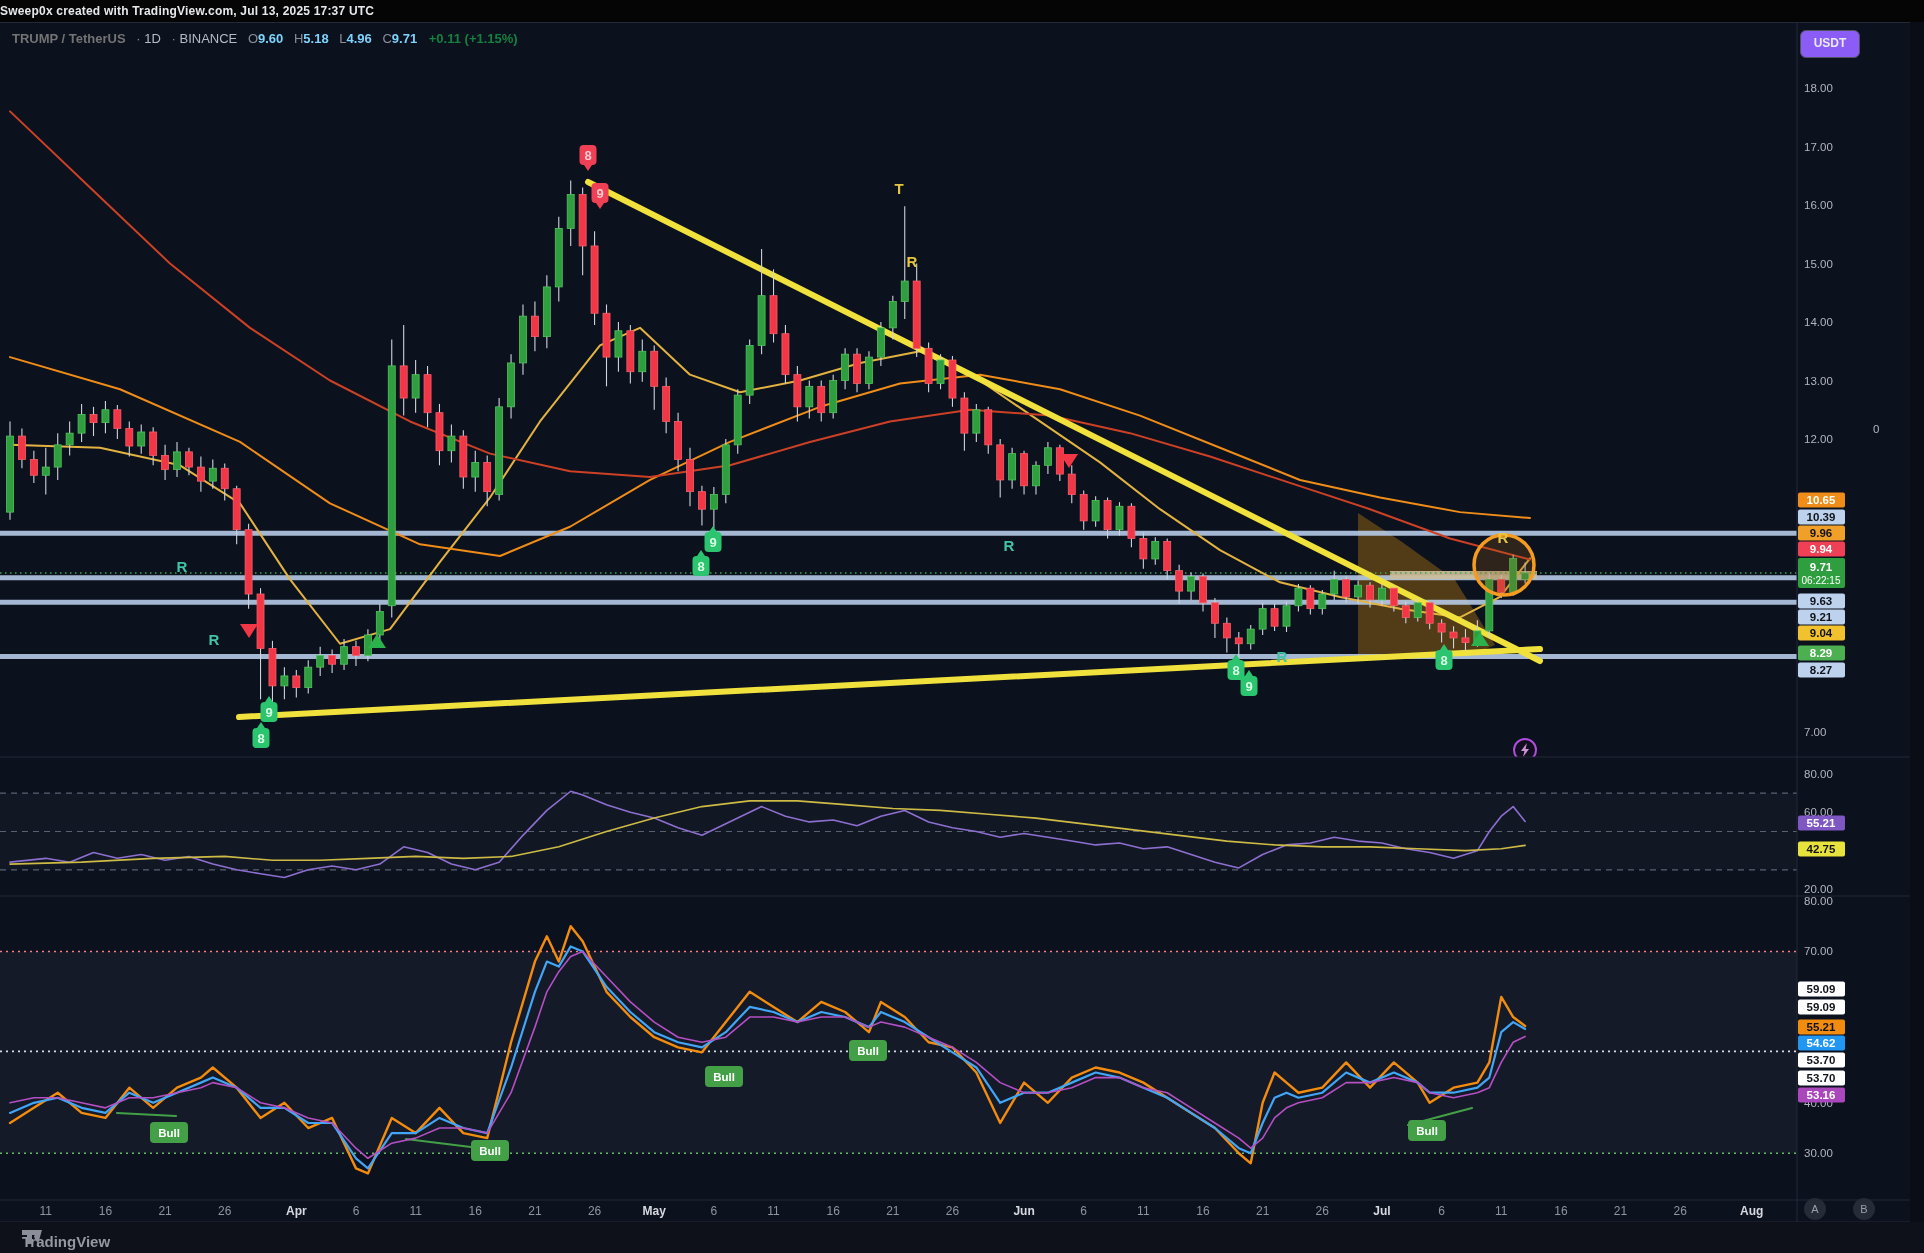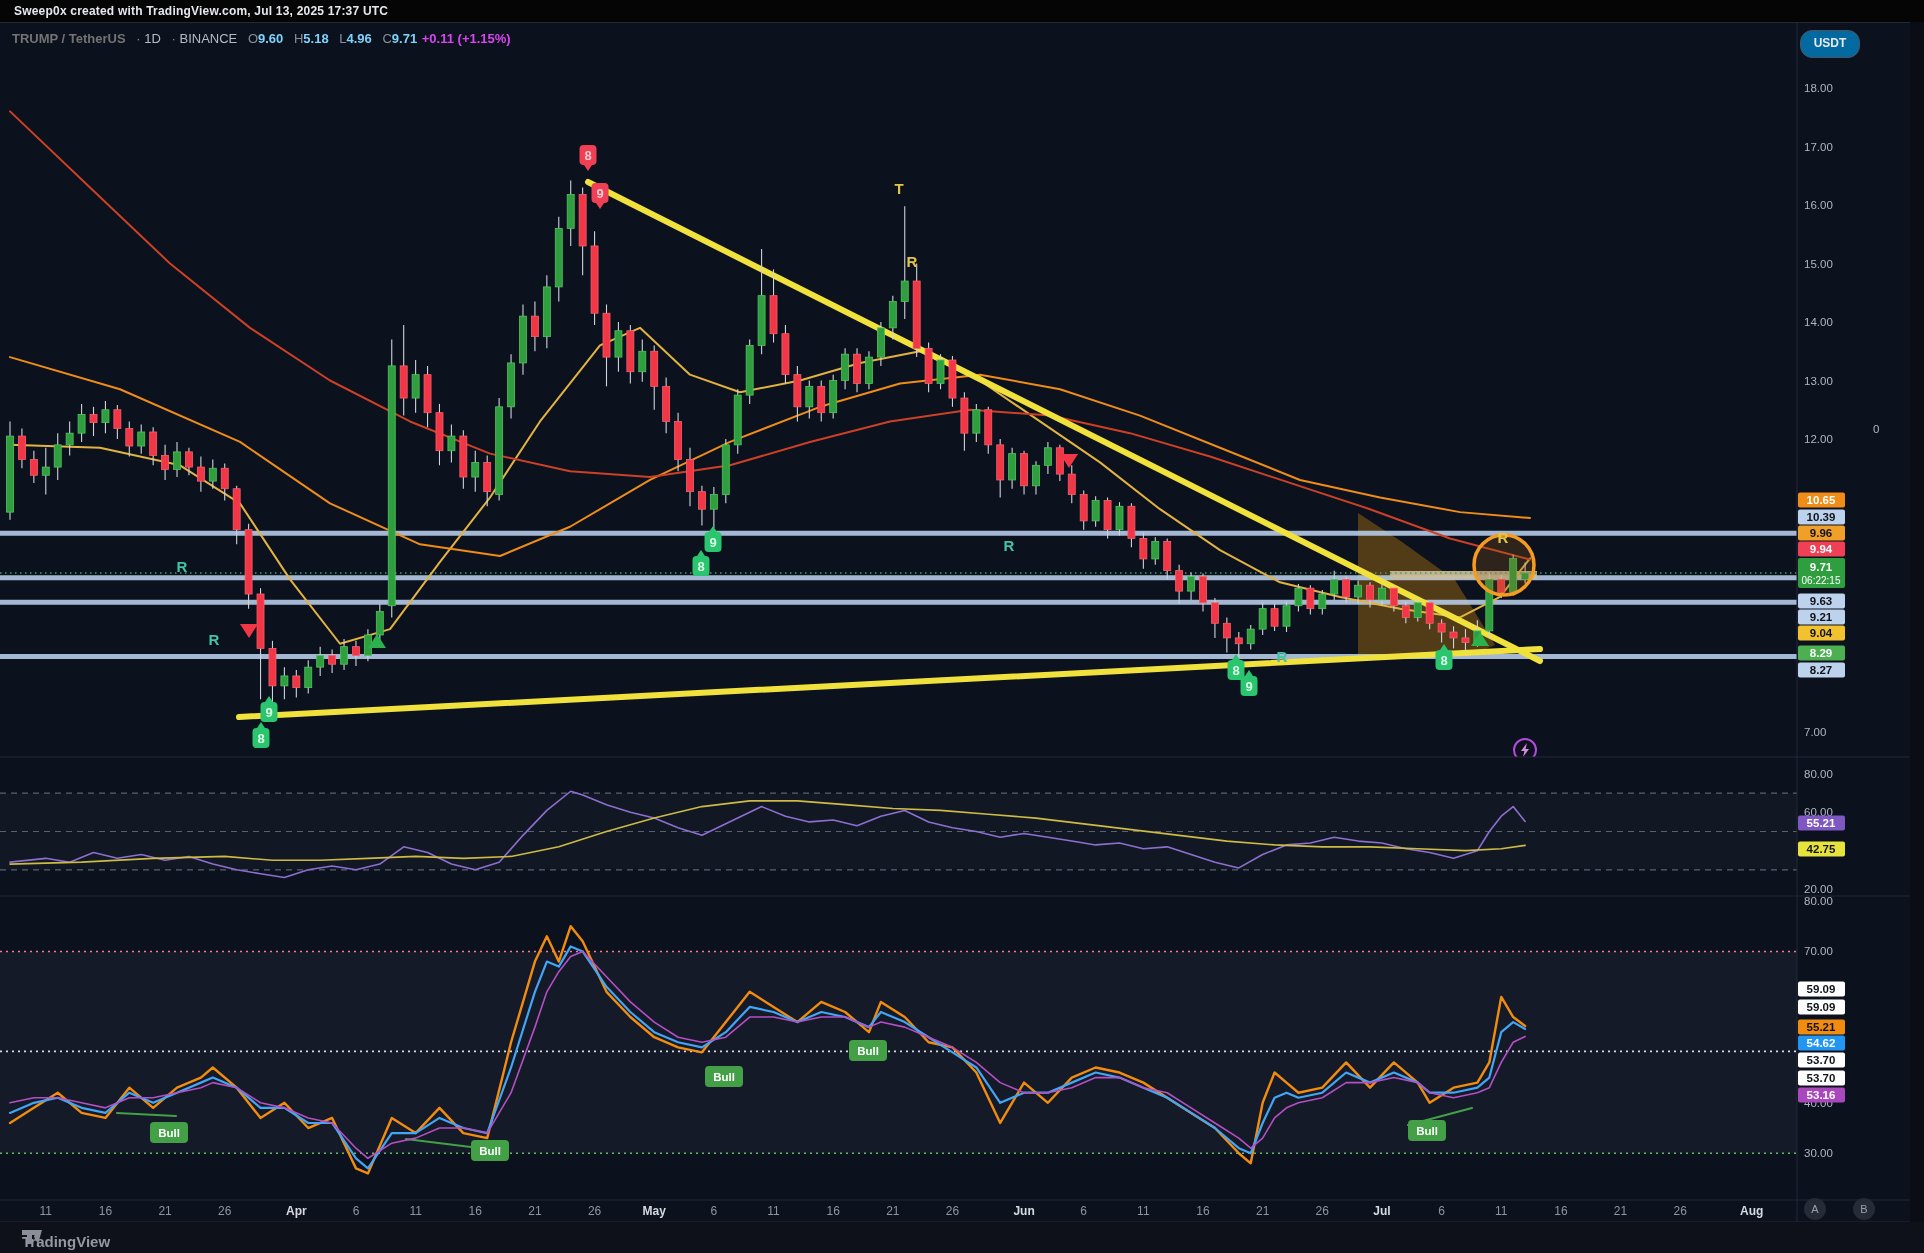--- a/index.html
+++ b/index.html
@@ -1,27 +1,27 @@
 <!DOCTYPE html>
 <html><head>
 <meta charset="utf-8">
 <style>
   html,body{margin:0;padding:0;background:#000;}
   body{font-family:"Liberation Sans",sans-serif;width:1924px;height:1253px;position:relative;overflow:hidden;}
   #topbar{position:absolute;left:0;top:0;width:1924px;height:22px;background:#050505;color:#e6e8ec;
-    font-size:12px;font-weight:bold;line-height:22px;padding-left:14px;box-sizing:border-box;letter-spacing:.2px;}
+    font-size:12px;font-weight:bold;line-height:22px;padding-left:0;box-sizing:border-box;letter-spacing:.2px;}
   #stage{position:absolute;left:0;top:22px;width:1924px;height:1231px;background:#0c111e;}
   svg{position:absolute;left:0;top:0;}
   #legend{position:absolute;left:12px;top:9px;font-size:13px;color:#b6bac4;white-space:nowrap;z-index:5;}
   #legend b{color:#737373;font-weight:bold;}
   #legend .pfx{color:#8b8f9a;margin-left:7px;}
   #legend .val{color:#7dd3fc;font-weight:bold;}
-  #legend .chg{color:#d946ef;font-weight:bold;margin-left:1px;}
-  #usdtbtn{position:absolute;left:1800px;top:8px;width:58px;height:26px;border:1.5px solid #4c525e;border-radius:12px;
-    background:#0369a1;color:#e8eaed;font-size:12px;font-weight:bold;text-align:center;line-height:25px;z-index:5;cursor:pointer;}
+  #legend .chg{color:#15803d;font-weight:bold;margin-left:8px;}
+  #usdtbtn{position:absolute;left:1800px;top:8px;width:58px;height:26px;border:1.5px solid #4c525e;border-radius:6px;
+    background:#8b5cf6;color:#e8eaed;font-size:12px;font-weight:bold;text-align:center;line-height:25px;z-index:5;cursor:pointer;}
   #footer{position:absolute;left:22px;top:1206px;height:26px;display:flex;align-items:center;gap:7px;z-index:5;text-align:center;}
   #footer .lg{color:#9598a1;font-size:15px;font-weight:bold;}
 </style>
 </head>
 <body>
 
 <div id="topbar">
   <span>Sweep0x created with TradingView.com, Jul 13, 2025 17:37 UTC</span>
 </div>
 

